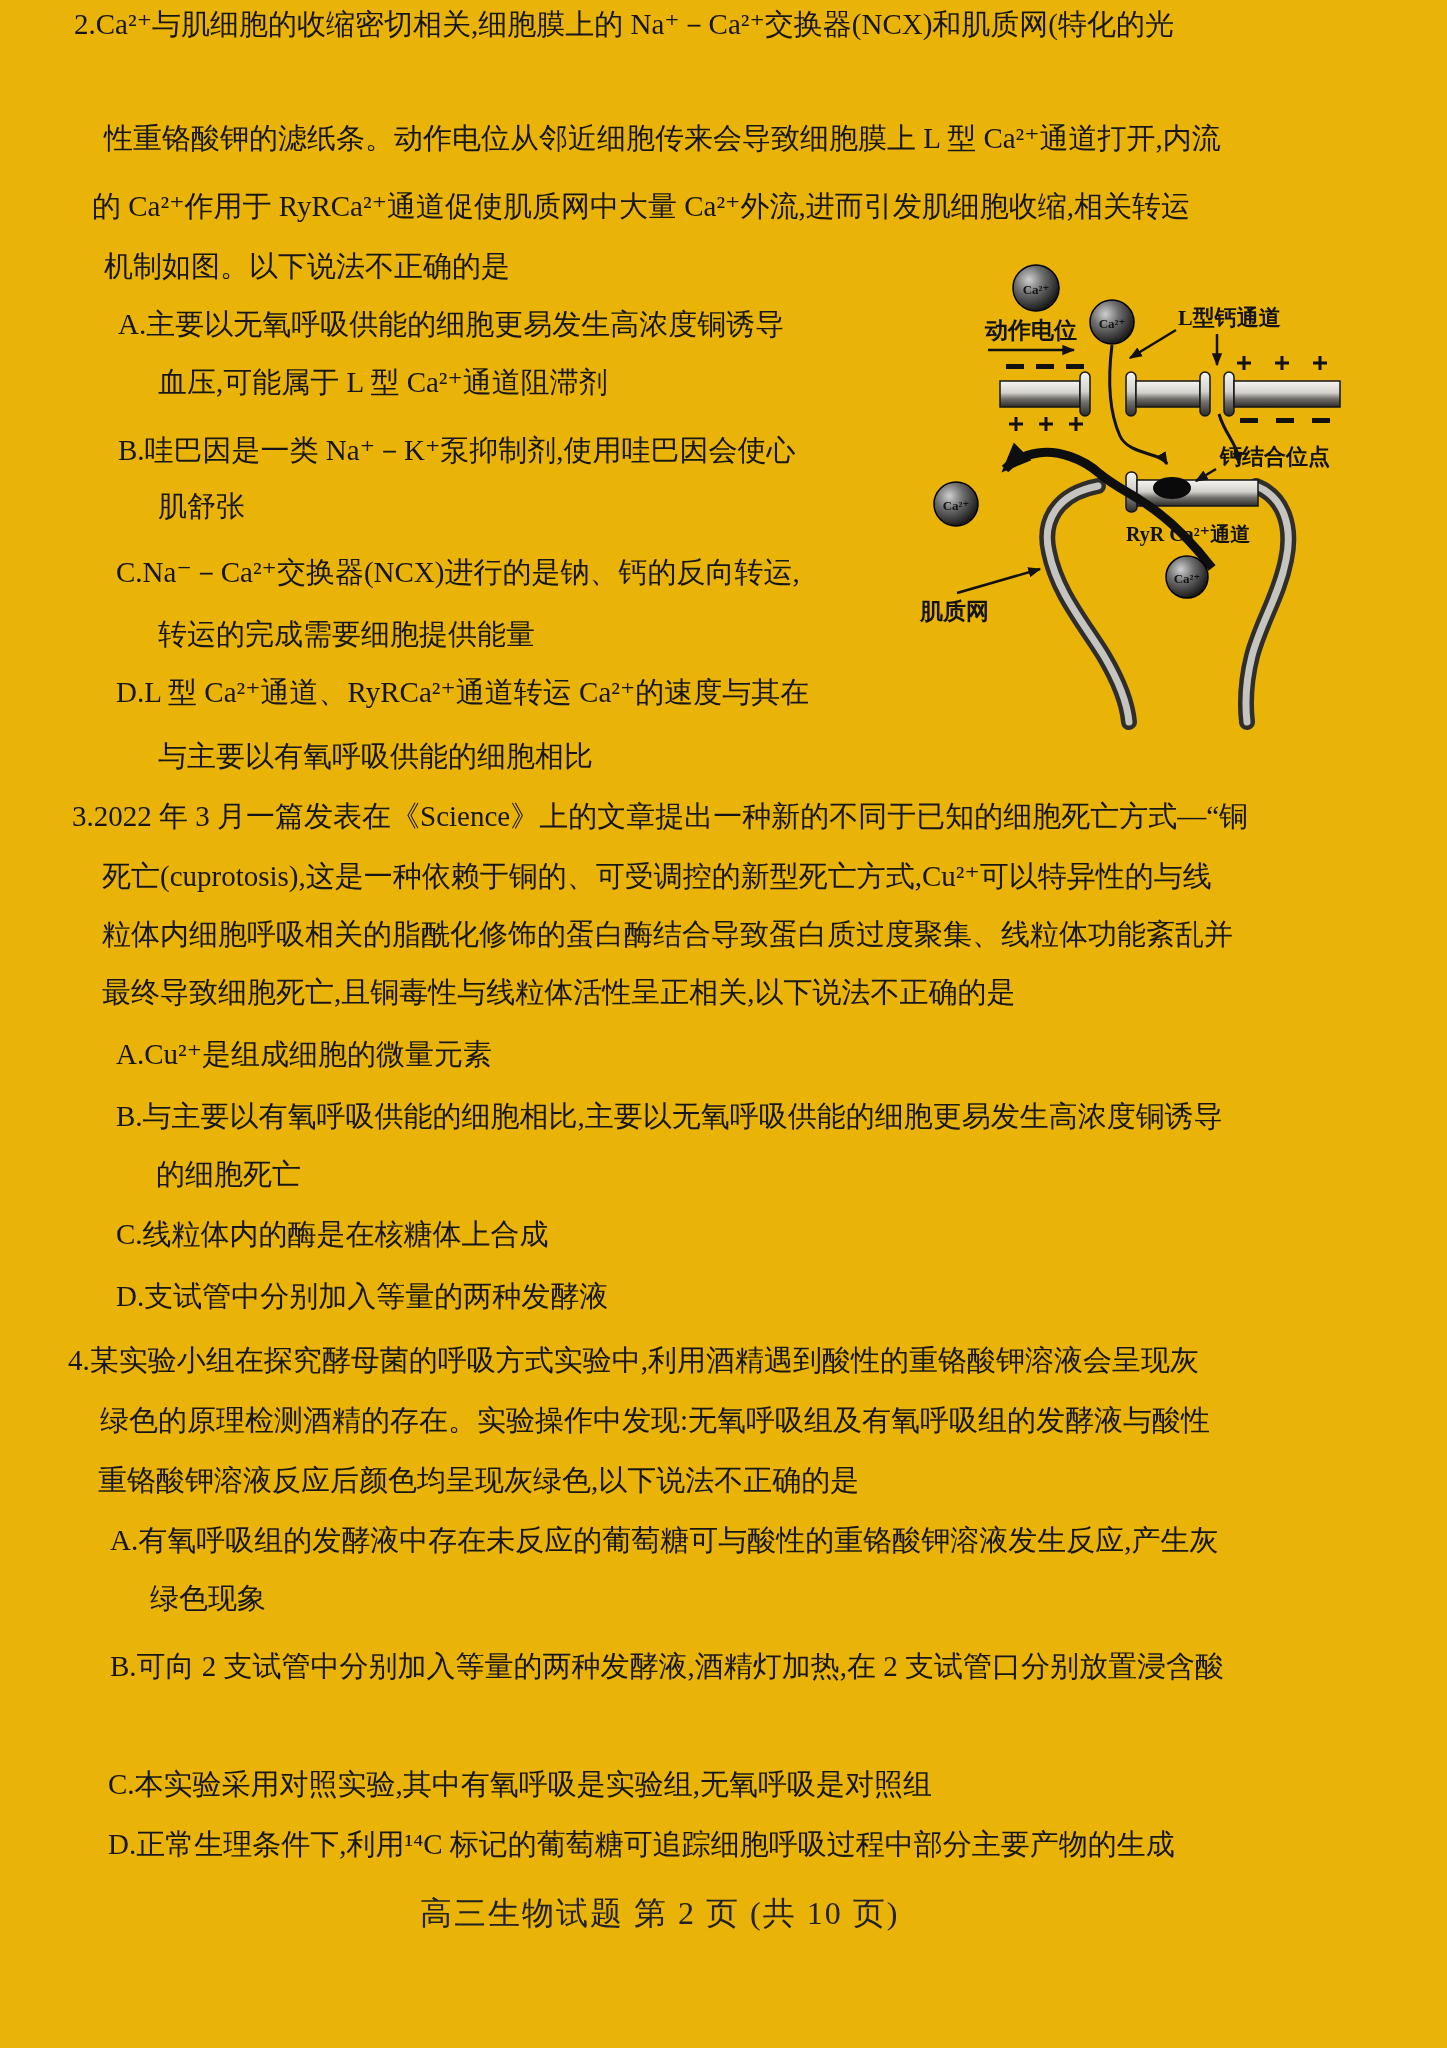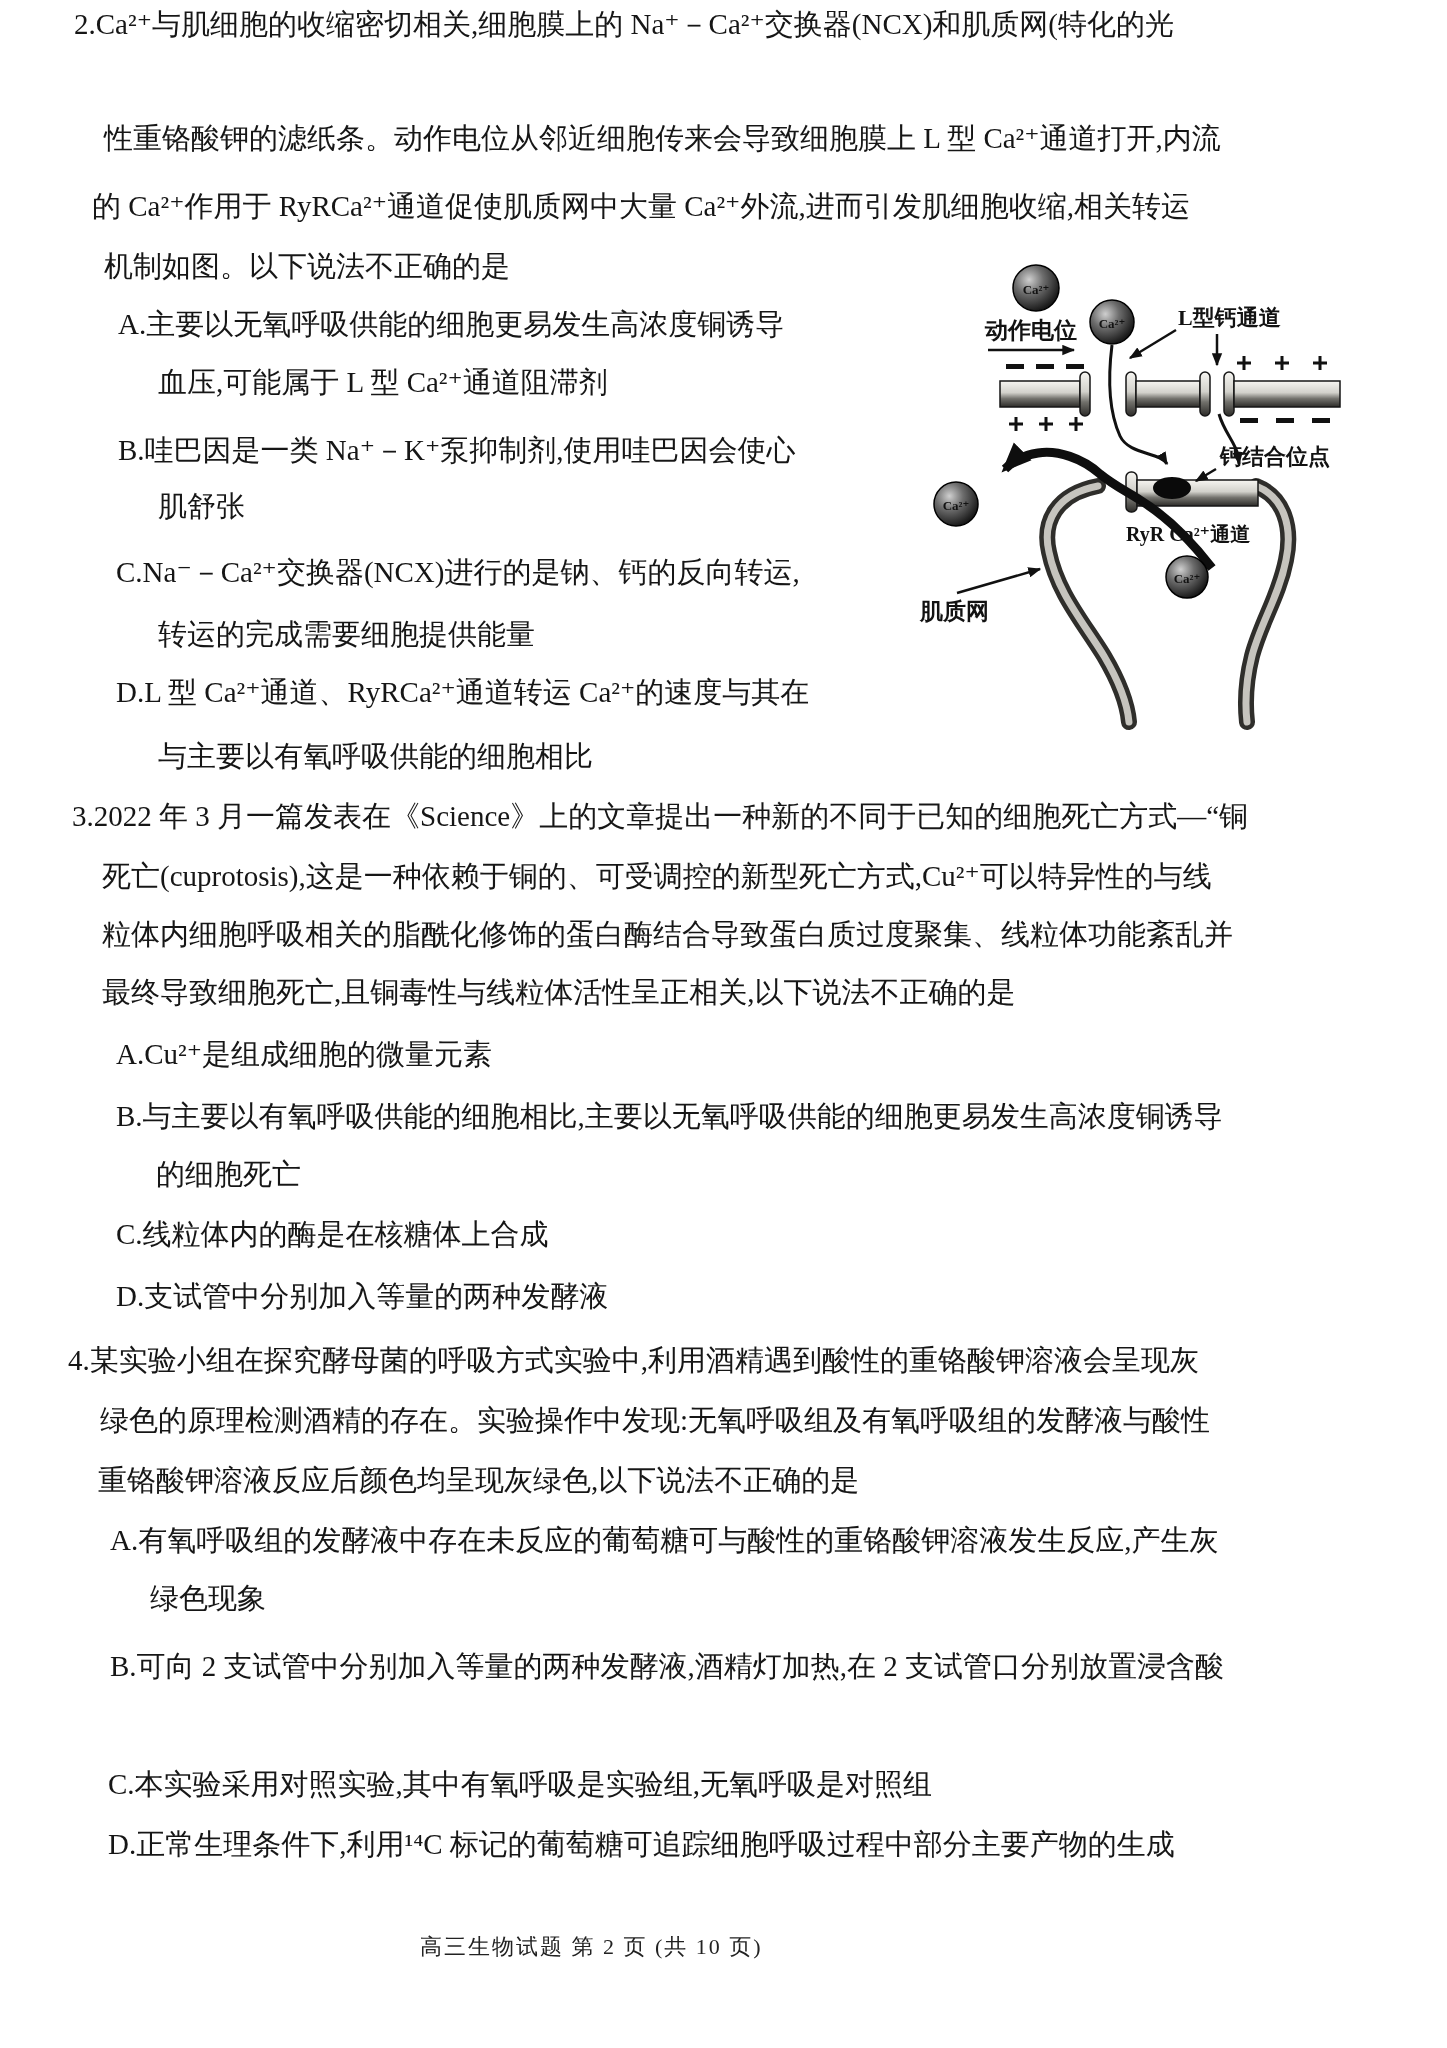--- a/index.html
+++ b/index.html
@@ -1,39 +1,38 @@
 <!DOCTYPE html>
 <html><head>
 <meta charset="utf-8">
 <style>
   html,body{margin:0;padding:0;background:#e8e6e1;}
   .page{
     position:relative;
     width:1447px;height:2048px;
     margin:0 auto;
-    background:#ffffff;
+    background:#eab308;
     overflow:hidden;
     font-family:"Liberation Serif","DejaVu Serif",serif;
     color:#141414;
   }
   .ln{
     position:absolute;
     white-space:nowrap;
     font-size:29px;
     line-height:1.15;
     color:#161616;
   }
   .footer{
     position:absolute;
     left:420px;top:1892px;
-    font-size:22px;
+    font-size:32px;
     letter-spacing:2px;
     color:#222;
     white-space:nowrap;
-    margin-top:40px;
   }
   svg.diagram{position:absolute;left:900px;top:240px;}
   svg text{
     font-family:"Liberation Serif","DejaVu Serif",serif;
     font-weight:700;
     fill:#121212;
   }
 </style>
 </head>
 <body>

